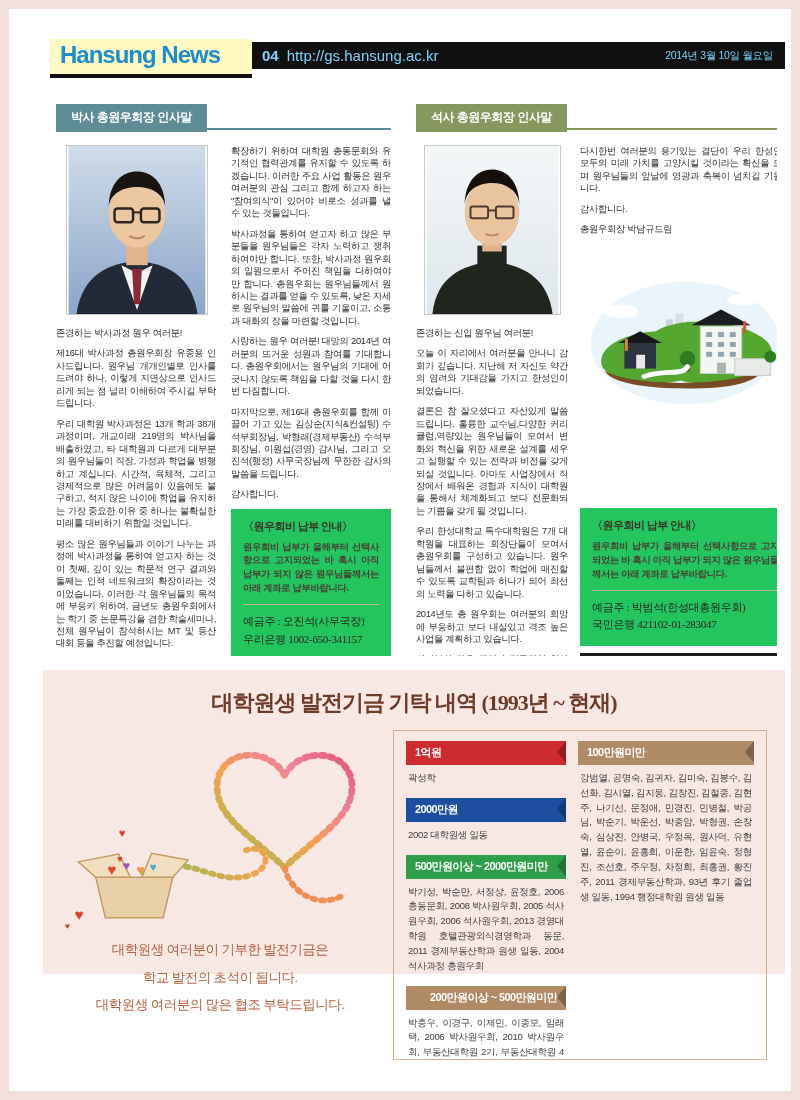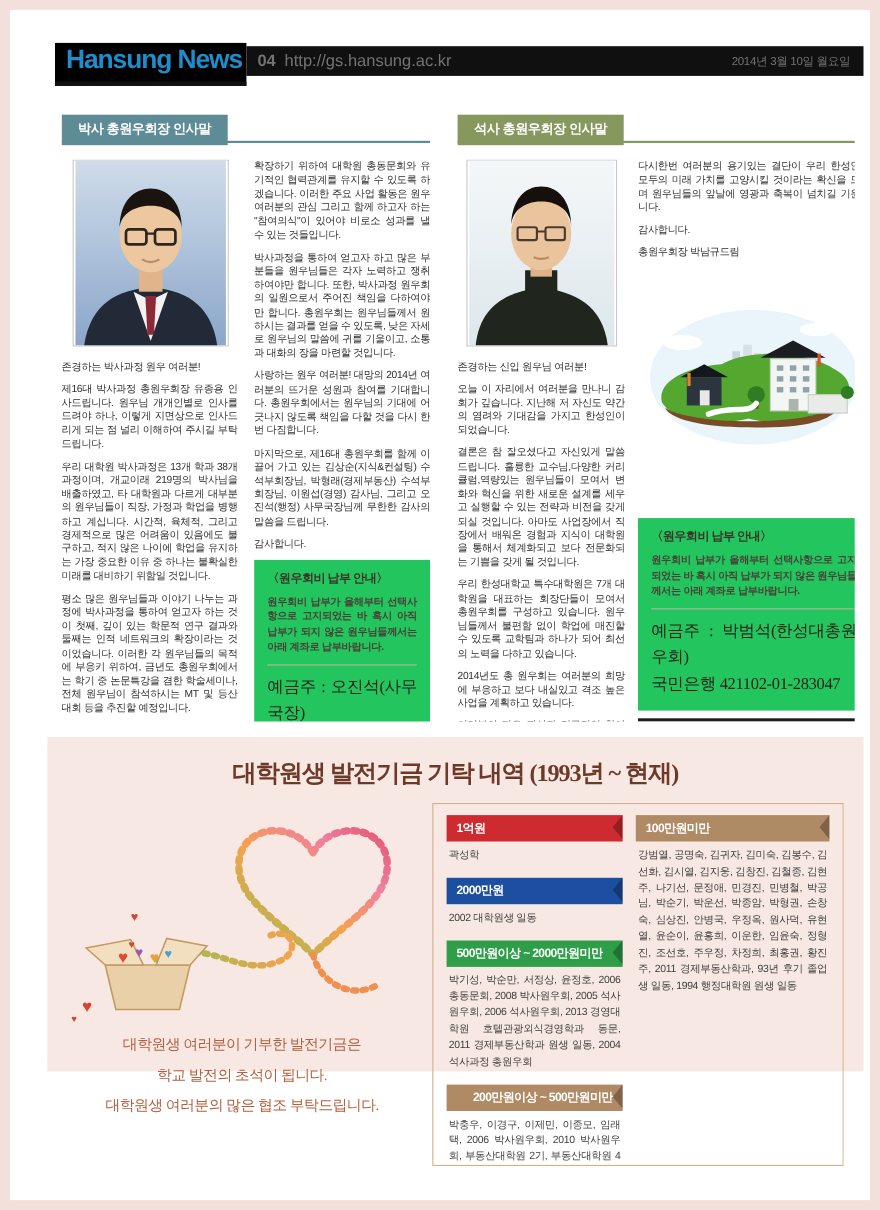--- a/index.html
+++ b/index.html
@@ -3,23 +3,23 @@
 <meta charset="utf-8">
 <style>
   html,body{margin:0;padding:0;}
   body{
     width:800px;height:1100px;box-sizing:border-box;background:#ffffff;
     border:9px solid #f4e0da;overflow:hidden;
     font-family:"Liberation Sans",sans-serif;color:#2e2e2e;
   }
   
   .masthead{display:flex;align-items:flex-start;margin:30px 6px 0 41px;}
-  .logo-box{background:#000000;border-bottom:4px solid #101010;padding:2px 4px 5px 10px;position:relative;z-index:2;}
+  .logo-box{background:#fef9c3;border-bottom:4px solid #101010;padding:2px 32px 5px 10px;position:relative;z-index:2;}
   .logo-text{font-size:24px;font-weight:bold;letter-spacing:-1px;font-family:"Liberation Sans",sans-serif;}
-  .head-bar{flex:1;background:#101010;color:#737373;height:27px;margin-top:3px;display:flex;align-items:center;padding:0 12px 0 10px;}
+  .head-bar{flex:1;background:#101010;color:#7dd3fc;height:27px;margin-top:3px;display:flex;align-items:center;padding:0 12px 0 10px;}
   .page-num{font-size:15px;font-weight:bold;}
   .url{font-size:15px;margin-left:8px;}
   .date{margin-left:auto;font-size:10.5px;letter-spacing:-0.3px;}
   
   .articles{display:flex;margin:26px 14px 0 47px;gap:25px;height:552px;overflow:hidden;}
   .article{box-sizing:border-box;}
   .art-phd{width:335px;flex:none;}
   .art-ms{width:375px;flex:none;}
   .section-head{position:relative;height:26px;margin-bottom:15px;}
   .badge{position:absolute;left:0;top:0;color:#fff;font-weight:bold;font-size:12px;letter-spacing:-0.5px;padding:5px 15px 6px;}
@@ -32,21 +32,21 @@
   .col p{margin:0 0 8px;}
   .photo{margin:0 10px 12px;line-height:0;}
   .art-ms .photo{margin:0 8px 12px;}
   .photo svg{border:1px solid #c8c8c8;}
   .signature{margin-top:2px;}
   .island{margin:28px 0 0;line-height:0;}
   .notice{background:#22c55e;padding:10px 12px 12px;margin-top:auto;}
   .n-title{font-family:"Liberation Serif",serif;font-size:11px;font-weight:bold;color:#3c3428;margin-bottom:7px;letter-spacing:-0.5px;}
   .n-body{font-size:9.3px;font-weight:600;color:#4a4136;line-height:1.5;margin:0;text-align:justify;}
   .n-div{border-top:1px solid #bdb4a2;margin:8px 0;}
-  .n-acc{font-family:"Liberation Serif",serif;font-size:15px;color:#2a2419;line-height:1.6;letter-spacing:-0.3px;}
+  .n-acc{font-family:"Liberation Serif",serif;font-size:11px;color:#2a2419;line-height:1.6;letter-spacing:-0.3px;}
   .end-rule{height:3px;background:#1c1c1c;margin-top:7px;}
   
   .fund{margin:14px 6px 0 34px;background:#f7e8e3;height:304px;box-sizing:border-box;padding:14px 18px 16px;}
   .fund-title{margin:4px 0 12px;text-align:center;font-family:"Liberation Serif",serif;font-size:22px;font-weight:600;color:#6e3a28;letter-spacing:-1px;}
   .fund-row{display:flex;gap:14px;height:330px;overflow:hidden;}
   .fund-left{width:318px;flex:none;display:flex;flex-direction:column;}
   .hearts{line-height:0;}
   .caption{text-align:center;font-family:"Liberation Serif",serif;font-size:13.5px;color:#b2613e;line-height:2.05;margin-top:2px;letter-spacing:-0.5px;}
   .fund-box{flex:1;border:1px solid #d5ae8c;padding:10px 12px;display:flex;gap:12px;overflow:hidden;}
   .f-col-mid{width:46%;flex:none;}

